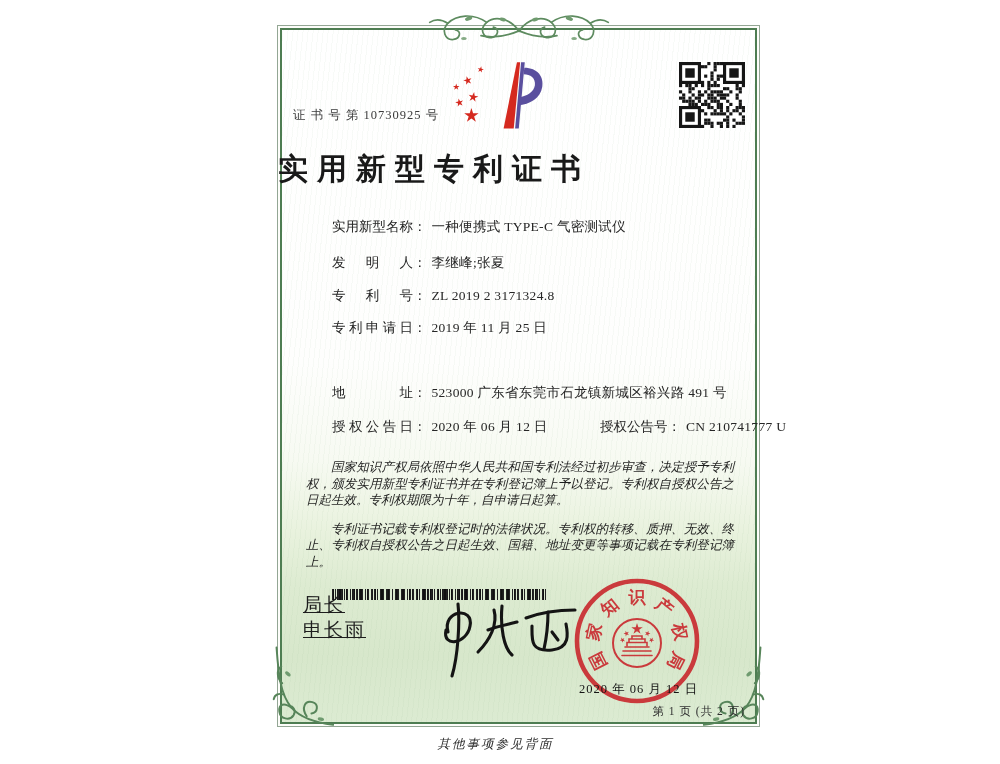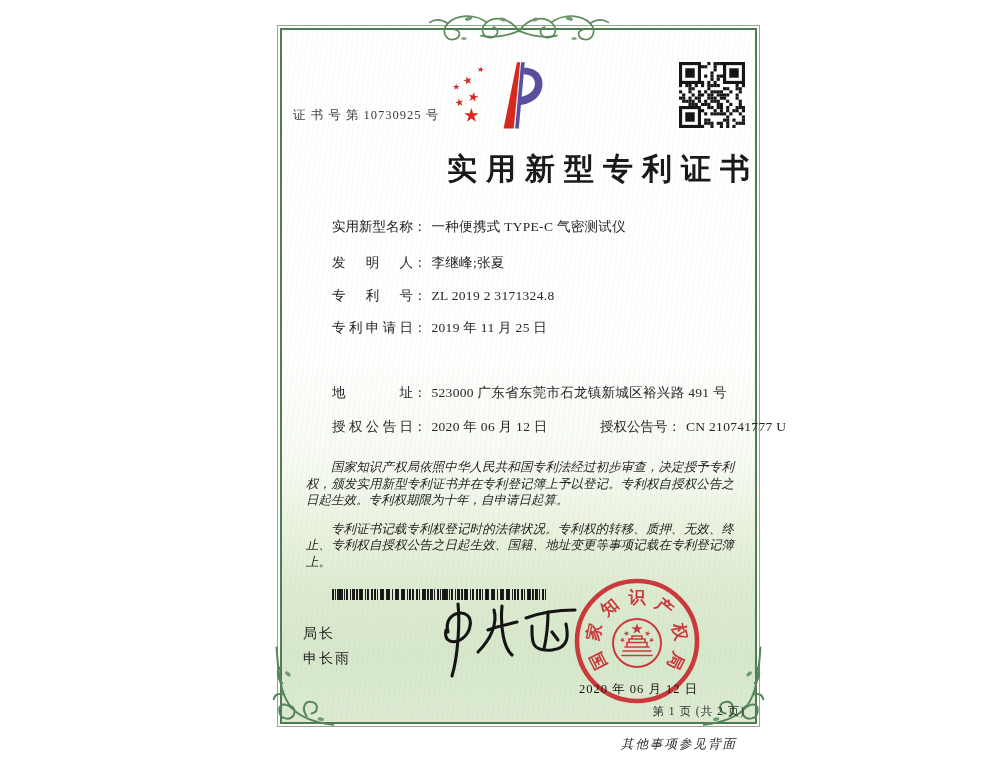--- a/index.html
+++ b/index.html
@@ -16,21 +16,21 @@
     border:1.5px solid #93a694;
     box-shadow:inset 0 0 0 2px #fdfdfa, inset 0 0 0 4px #4e7d52;
     background:
       repeating-linear-gradient(96deg, rgba(130,175,130,0.06) 0 1px, rgba(255,255,255,0) 1px 5px),
       linear-gradient(180deg,#ffffff 0%,#fefefd 48%,#f7faf2 62%,#e9f2de 72%,#ddebd1 80%,#d7e7cb 90%,#dcebd2 100%);
   }
   .cert-no{position:absolute;left:15px;top:40px;font-size:12.5px;letter-spacing:1px;color:#3a3a3a;margin-top:41px;}
   .logo{position:absolute;left:175px;top:33px;width:92px;height:80px;}
   .qr{position:absolute;left:401px;top:36px;width:66px;height:66px;background:#fff;}
   .title{
-    position:absolute;left:0;top:123px;width:100%;text-align:right;
+    position:absolute;left:0;top:123px;width:100%;text-align:left;
     font-size:30px;font-weight:bold;letter-spacing:9px;color:#191919;
   }
   
   .row{position:absolute;left:22px;height:18px;font-size:13.5px;white-space:nowrap;color:#262626;margin-left:32px;}
   .flabel{display:inline-block;width:81px;text-align:justify;text-align-last:justify;vertical-align:bottom;}
   .colon{margin-right:5px;}
   .fvalue{letter-spacing:0.3px;}
   .grant-pair{position:absolute;left:268px;top:0;}
   
   .bodytext{
@@ -40,26 +40,26 @@
   }
   .bodytext p{margin:12px;text-indent:2em;}
   
   .barcode{
     position:absolute;left:54px;top:563px;width:214px;height:11px;
     background-image:
       repeating-linear-gradient(90deg,#222 0 1.5px,rgba(0,0,0,0) 1.5px 3px),
       repeating-linear-gradient(90deg,#111 0 2px,rgba(0,0,0,0) 2px 7px),
       repeating-linear-gradient(90deg,#1a1a1a 0 1px,rgba(0,0,0,0) 1px 5px);
   }
-  .director{position:absolute;left:25px;top:595px;font-size:14px;color:#1d1d1d;letter-spacing:2px;line-height:25px;}
+  .director{position:absolute;left:25px;top:566px;font-size:19px;color:#1d1d1d;letter-spacing:2px;line-height:25px;text-decoration:underline;}
   .signature{position:absolute;left:140px;top:568px;width:170px;height:88px;z-index:3;}
   .seal{position:absolute;left:294px;top:550px;width:130px;height:130px;opacity:0.9;z-index:2;}
   .seal-date{position:absolute;left:301px;top:655px;font-size:12.5px;color:#141414;letter-spacing:1px;z-index:4;white-space:nowrap;}
   .page-note{position:absolute;left:-14px;top:678px;width:100%;text-align:right;font-size:11.5px;color:#2f2f2f;letter-spacing:1px;}
-  .back-note{position:absolute;left:254px;top:736px;width:483px;text-align:right;font-size:12.5px;font-style:italic;color:#2c2c2c;letter-spacing:2px;}
+  .back-note{position:absolute;left:254px;top:736px;width:483px;text-align:center;font-size:12.5px;font-style:italic;color:#2c2c2c;letter-spacing:2px;}
   
   .orn-top{position:absolute;left:50%;top:-17px;transform:translateX(-50%);width:190px;height:40px;}
   .orn-bl{position:absolute;left:-9px;bottom:-5px;width:66px;height:86px;}
   .orn-br{position:absolute;right:-9px;bottom:-5px;width:66px;height:86px;transform:scale(-1,1);}
   .hiddendefs{position:absolute;width:0;height:0;overflow:hidden;}
 </style>
 </head>
 <body>
 
 <svg class="hiddendefs" aria-hidden="true">

